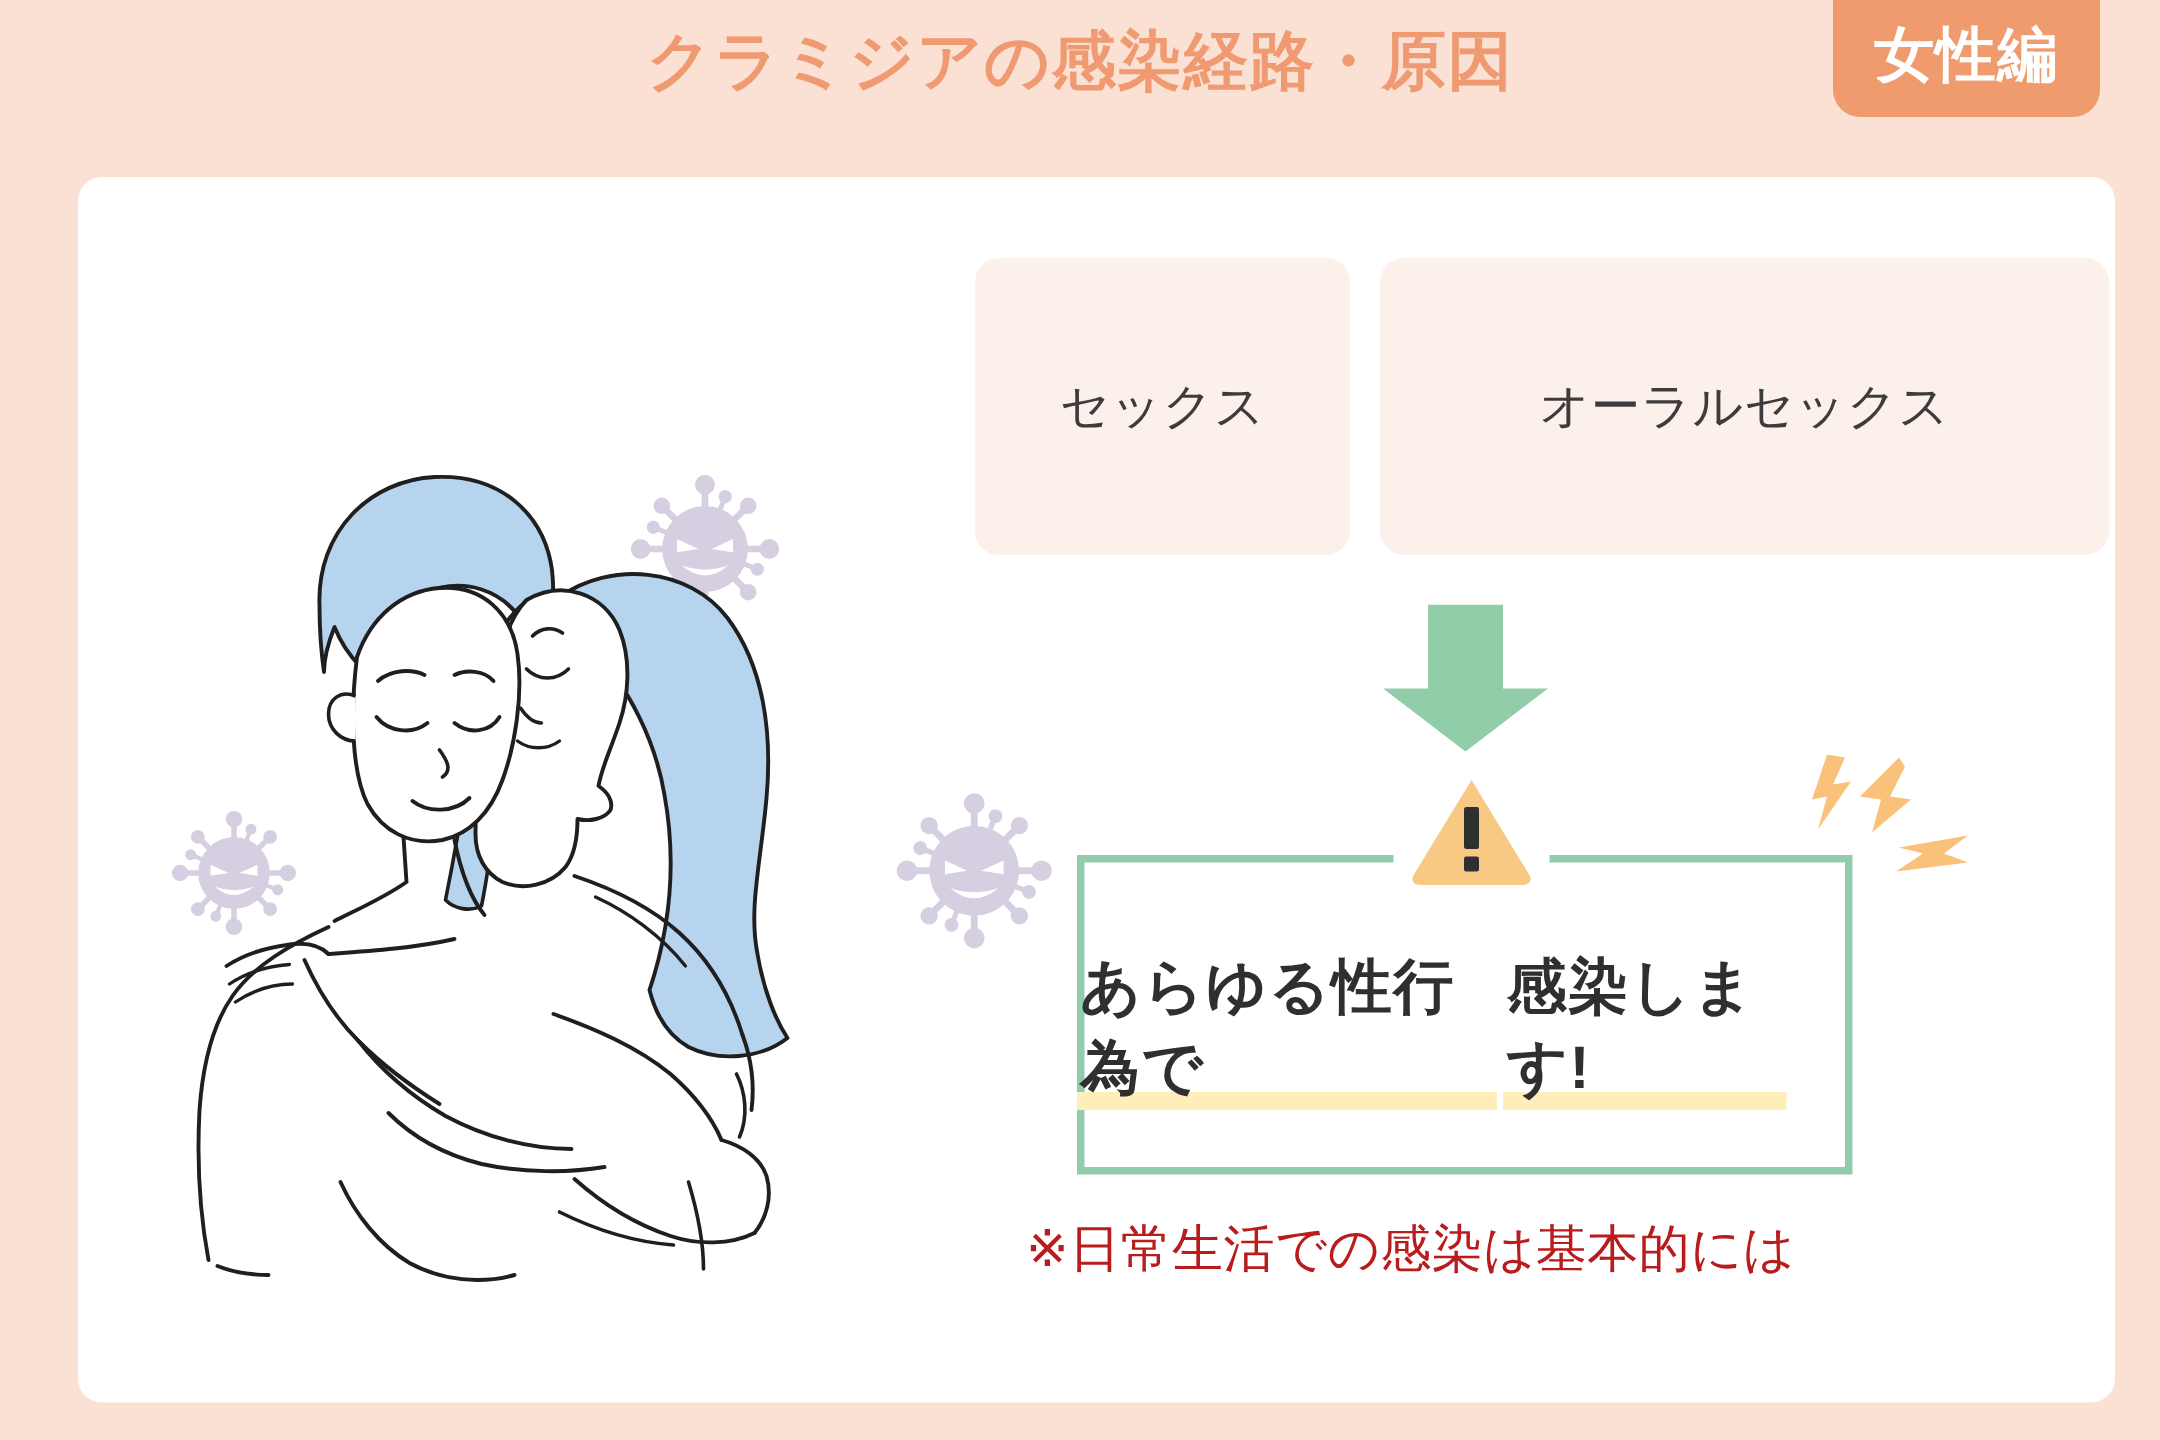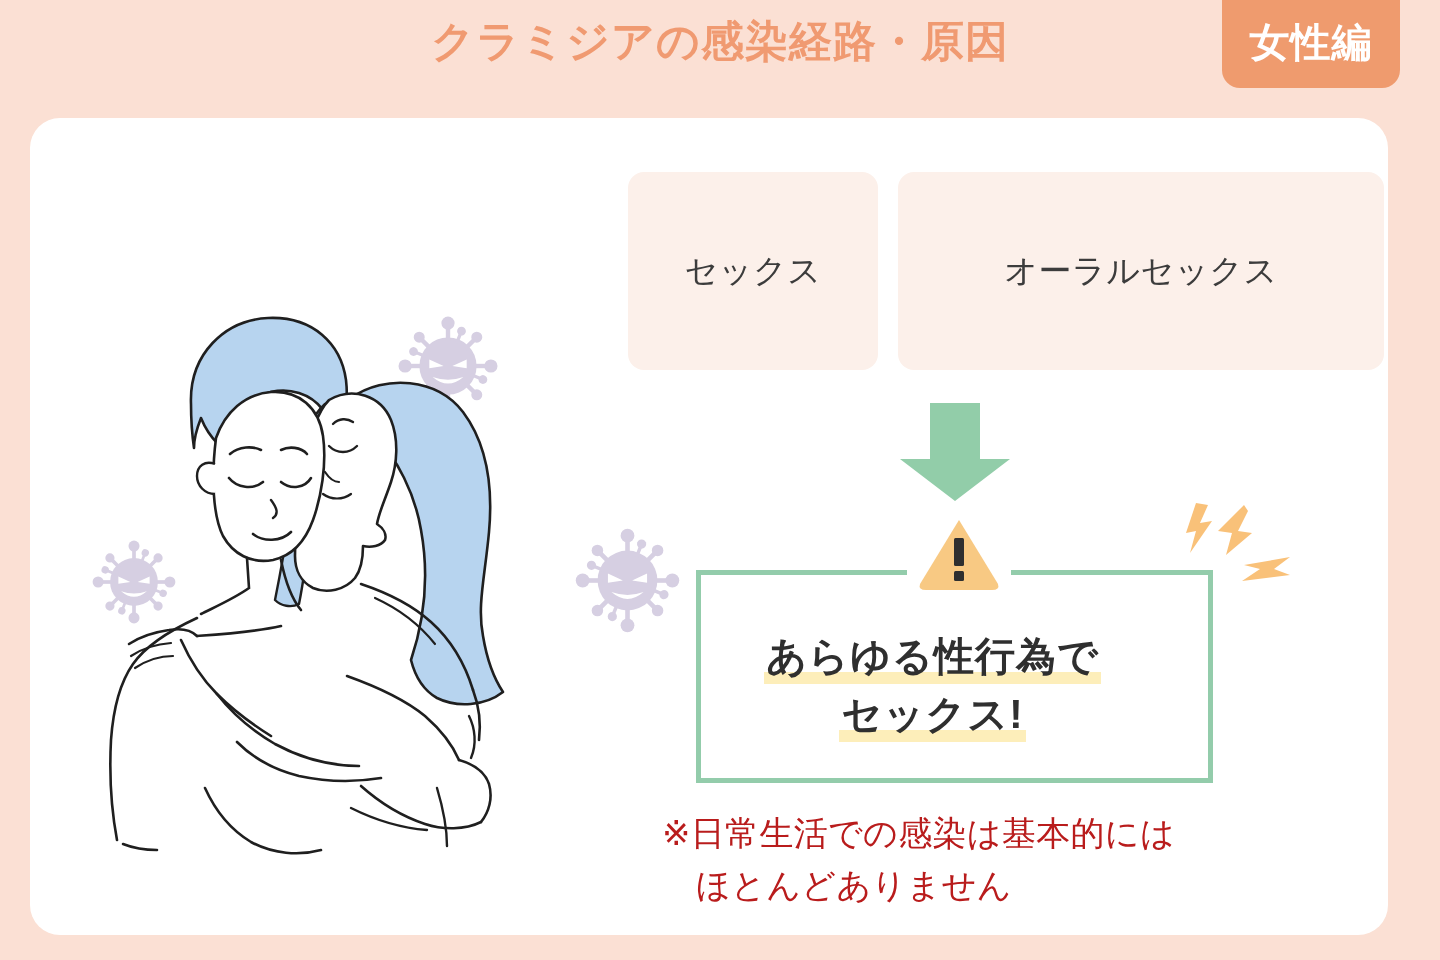--- a/index.html
+++ b/index.html
@@ -28,46 +28,46 @@
     color: #f09a71;
     line-height: 1.1;
     white-space: nowrap;
   }
 
   #gender-badge {
     position: absolute;
     right: 40px;
     top: 0;
     width: 178px;
-    height: 88px;
+    height: 78px;
     background: #ef9b6e;
     border-radius: 0 0 18px 18px;
     display: flex;
     align-items: center;
     justify-content: center;
     text-align: right;
   }
   #gender-badge .badge-text {
     color: #ffffff;
     font-size: 40px;
     font-weight: 700;
     letter-spacing: 1px;
     line-height: 1;
     padding-bottom: 4px;
   }
 
   
   #content-card {
     position: absolute;
-    left: 30px;
+    left: 52px;
     top: 118px;
     width: 1358px;
     height: 817px;
     background: #ffffff;
-    border-radius: 30px;
+    border-radius: 16px;
     overflow: hidden;
   }
 
   
   #illustration-area {
     position: absolute;
     left: 0;
     top: 0;
     width: 620px;
     height: 817px;
@@ -162,23 +162,22 @@
     background: #ffffff;
     z-index: 3;
   }
   #alert-text {
     position: absolute;
     left: 666px;
     top: 478px;
     width: 473px;
     height: 180px;
     display: flex;
-    flex-direction: column;
     align-items: center;
-    justify-content: center;
+    justify-content: space-between;
     z-index: 5;
     gap: 4px;
   }
   .alert-line {
     font-size: 40px;
     font-weight: 700;
     color: #2f2f2f;
     letter-spacing: 1px;
     line-height: 1.34;
     background: linear-gradient(to top, #fdeeba 0.30em, transparent 0.30em);
@@ -433,21 +432,20 @@
   </svg>
 
   <svg id="lightning-group" viewBox="0 0 110 84">
     <path d="M14 0 L4 30 L14 28 L8 50 L30 18 L18 20 L26 2 Z" fill="#f9c179"></path>
     <path d="M62 2 L36 28 L50 30 L44 52 L70 30 L56 28 L66 8 Z" fill="#f9c179"></path>
     <path d="M108 54 L62 62 L78 66 L60 78 L108 72 L92 66 Z" fill="#f9c179"></path>
   </svg>
 
   <div id="alert-text">
     <span class="alert-line">あらゆる性行為で</span>
-    <span class="alert-line">セックス!</span>
+    <span class="alert-line">感染します!</span>
   </div>
 
   <div id="footnote">
     <span>※日常生活での感染は基本的には</span>
-    <span class="footnote-line-2">ほとんどありません</span>
   </div>
 
 </div>
 
 </body></html>

